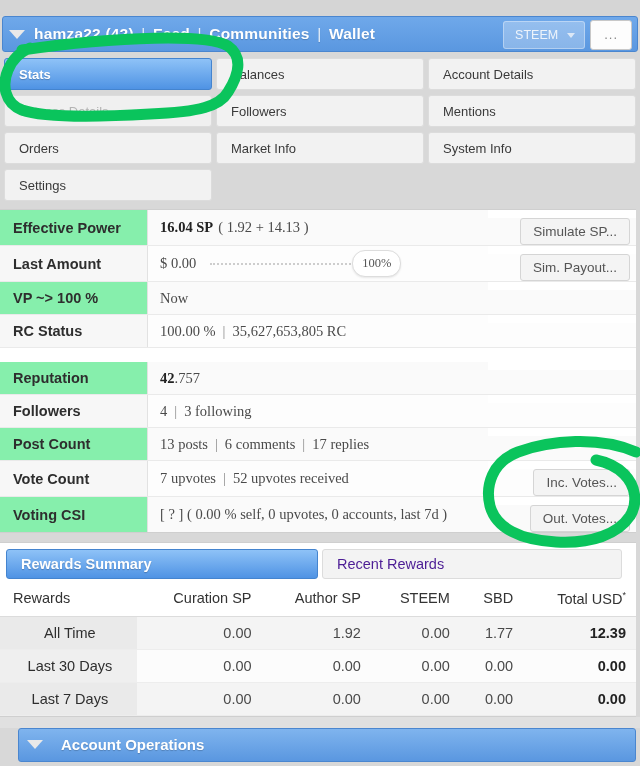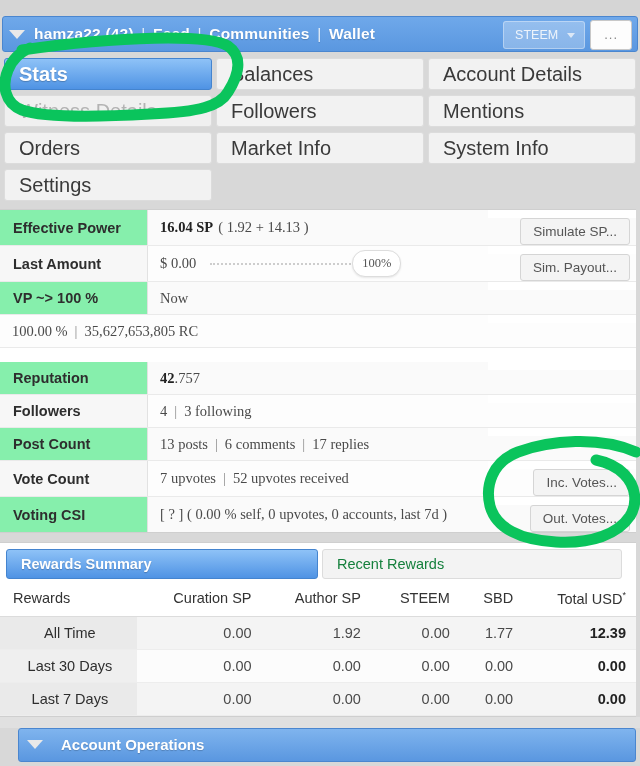--- a/index.html
+++ b/index.html
@@ -84,21 +84,21 @@
     gap: 5px 4px;
     padding: 0 2px;
   }
   .tab {
     height: 32px;
     background: #f2f2f2;
     border: 1px solid #dcdcdc;
     border-radius: 3px;
     display: flex; align-items: center;
     padding-left: 14px;
-    font-size: 20px;
+    font-size: 13px;
     color: #3a3a3a;
   }
   .tab.active {
     background: linear-gradient(to bottom, #8ec2f7 0%, #4f93e4 100%);
     border-color: #4484cf;
     color: #ffffff;
     font-weight: bold;
     text-shadow: 0 1px 1px rgba(0,0,0,.22);
   }
   .tab.disabled { color: #b3b3b3; background: #f0f0f0; }
@@ -182,21 +182,21 @@
     background: #ffffff;
   }
   .rew-tab {
     height: 30px;
     display: flex; align-items: center;
     padding: 0 14px;
     font-size: 14.5px;
     border: 1px solid #dcdcdc;
     border-radius: 3px;
     background: #f3f3f3;
-    color: #15803d;
+    color: #4c1d95;
   }
   .rew-tab.active {
     flex: 0 0 312px;
     background: linear-gradient(to bottom, #8ec2f7 0%, #4f93e4 100%);
     border-color: #4484cf;
     color: #fff; font-weight: bold;
     text-shadow: 0 1px 1px rgba(0,0,0,.22);
   }
   .rew-tab.inactive { flex: 0 0 300px; }
 
@@ -322,20 +322,21 @@
       </div>
     </div>
 
     <div class="statrow">
       <div class="st-label">VP ~&gt; 100 %</div>
       <div class="st-value">Now</div>
       <div class="st-btn-cell"></div>
     </div>
 
     <div class="statrow alt">
+      <div class="st-label">RC Status</div>
       <div class="st-value">
         <span>100.00 %</span>
         <span class="dim" style="padding:0 7px">|</span>
         <span>35,627,653,805 RC</span>
       </div>
       <div class="st-btn-cell"></div>
     </div>
 
     <div class="spacer-row"></div>
 

